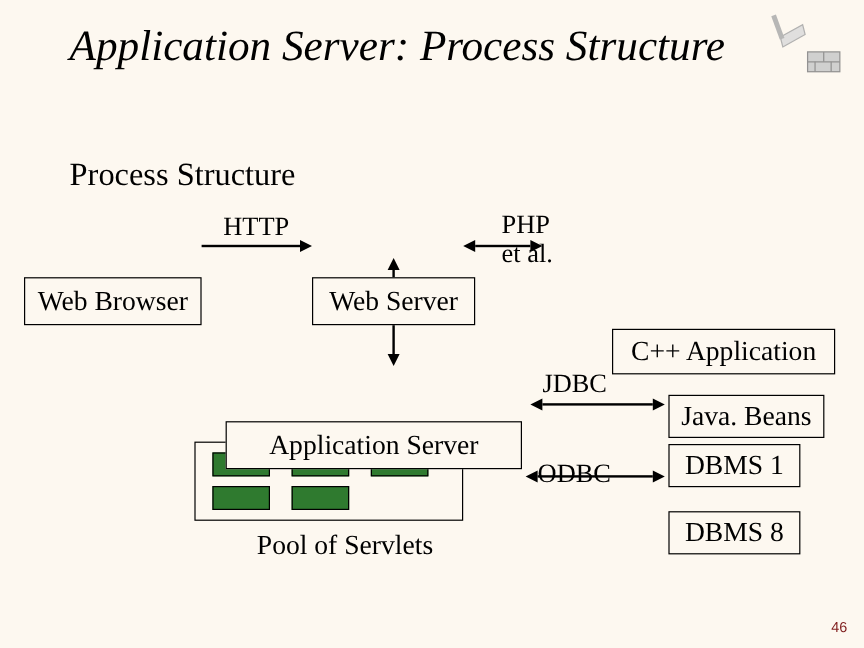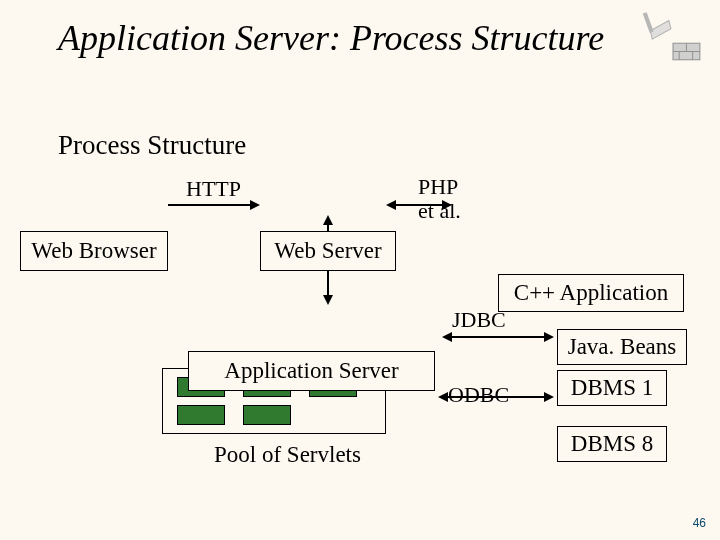--- a/index.html
+++ b/index.html
@@ -97,21 +97,21 @@
     border-right: 5px solid transparent;
     border-bottom: 10px solid #000;
     z-index: 1;
   }
   .page-num {
     position: absolute;
     right: 14px;
     bottom: 10px;
     font-size: 12px;
     font-family: Arial, sans-serif;
-    color: #0c4a6e;
+    color: #7f1d1d;
   }
   .deco {
     position: absolute;
     top: 8px;
     right: 16px;
     width: 62px;
     height: 56px;
     opacity: .9;
   }
 </style>
@@ -145,21 +145,21 @@
 </div>
 
 <div class="label" style="left:418px; top:175px; line-height:1.1;">
   <span>PHP<br>et al.</span>
 </div>
 
 <div class="line" style="left:396px; top:204px; width:46px; height:2px;"></div>
 <div class="arrowhead-l" style="left:386px; top:200px;"></div>
 <div class="arrowhead-r" style="left:442px; top:200px;"></div>
 
-<div class="box" style="left:498px; top:228px; width:186px; height:38px;">
+<div class="box" style="left:510px; top:228px; width:186px; height:38px;">
   <span>C++ Application</span>
 </div>
 
 <div class="line" style="left:327px; top:225px; width:2px; height:70px;"></div>
 <div class="arrowhead-u" style="left:323px; top:215px;"></div>
 <div class="arrowhead-d" style="left:323px; top:295px;"></div>
 
 <div class="box" style="left:188px; top:305px; width:247px; height:40px;">
   <span>Application Server</span>
 </div>

